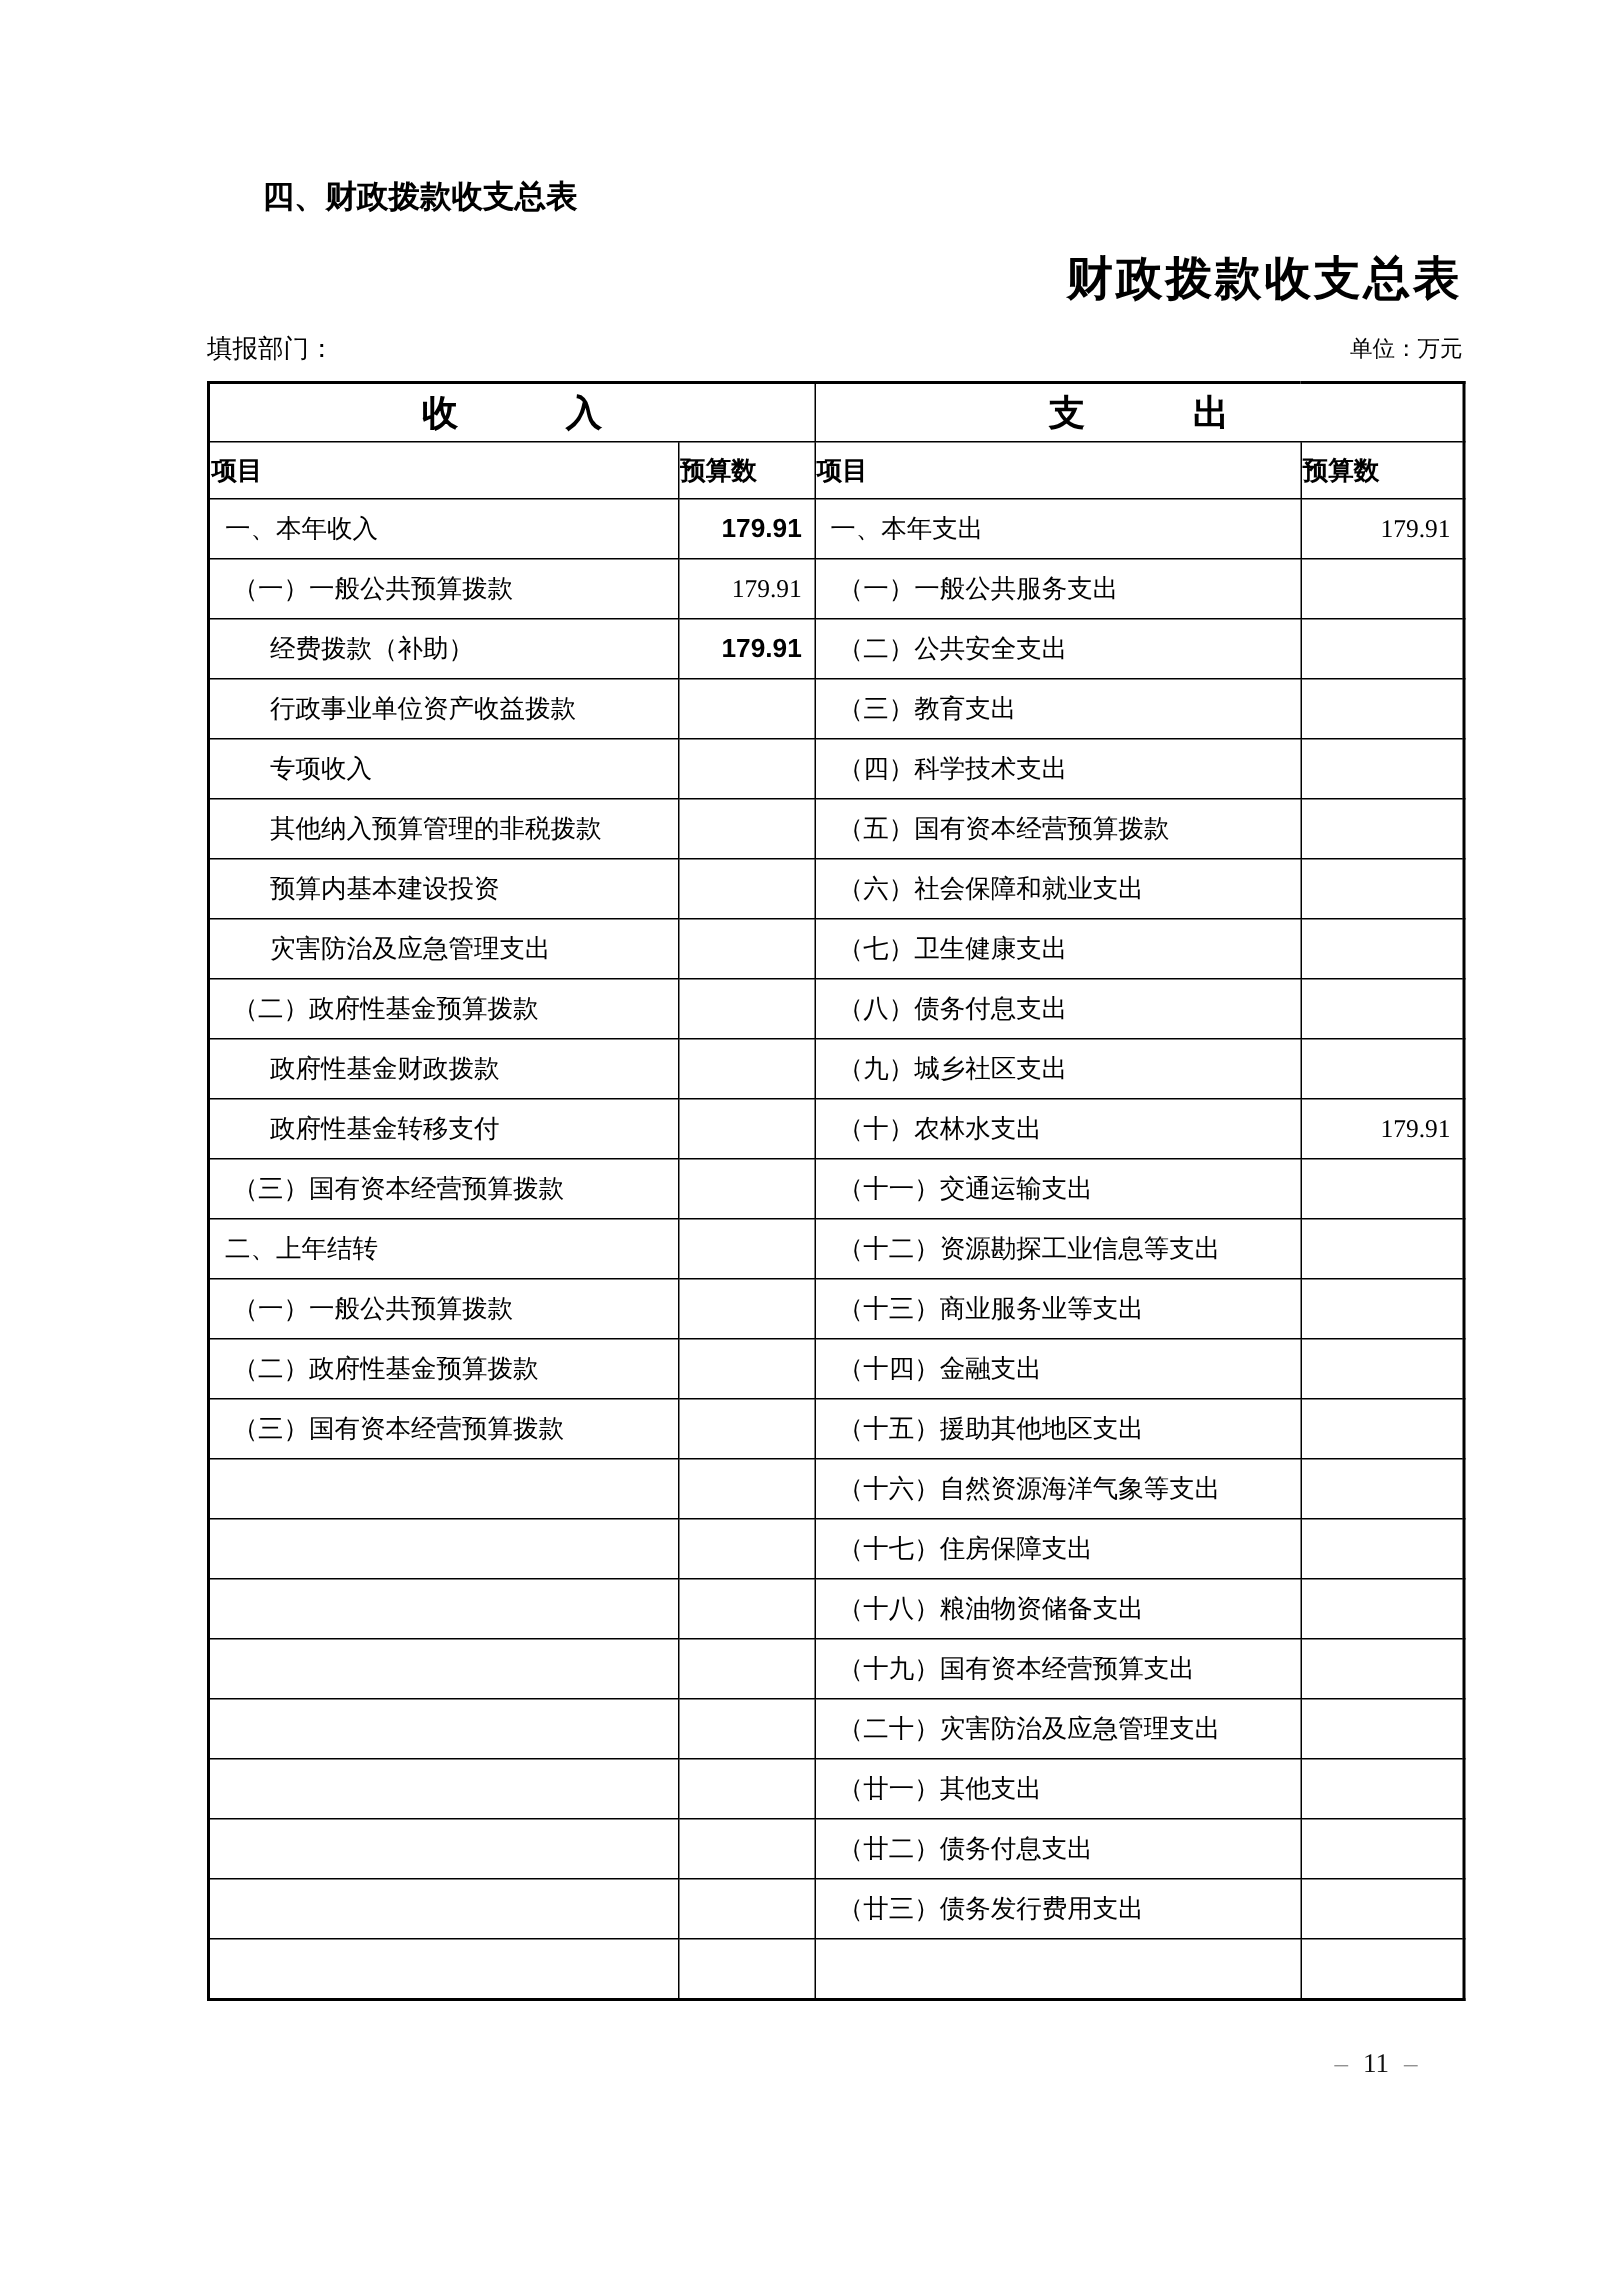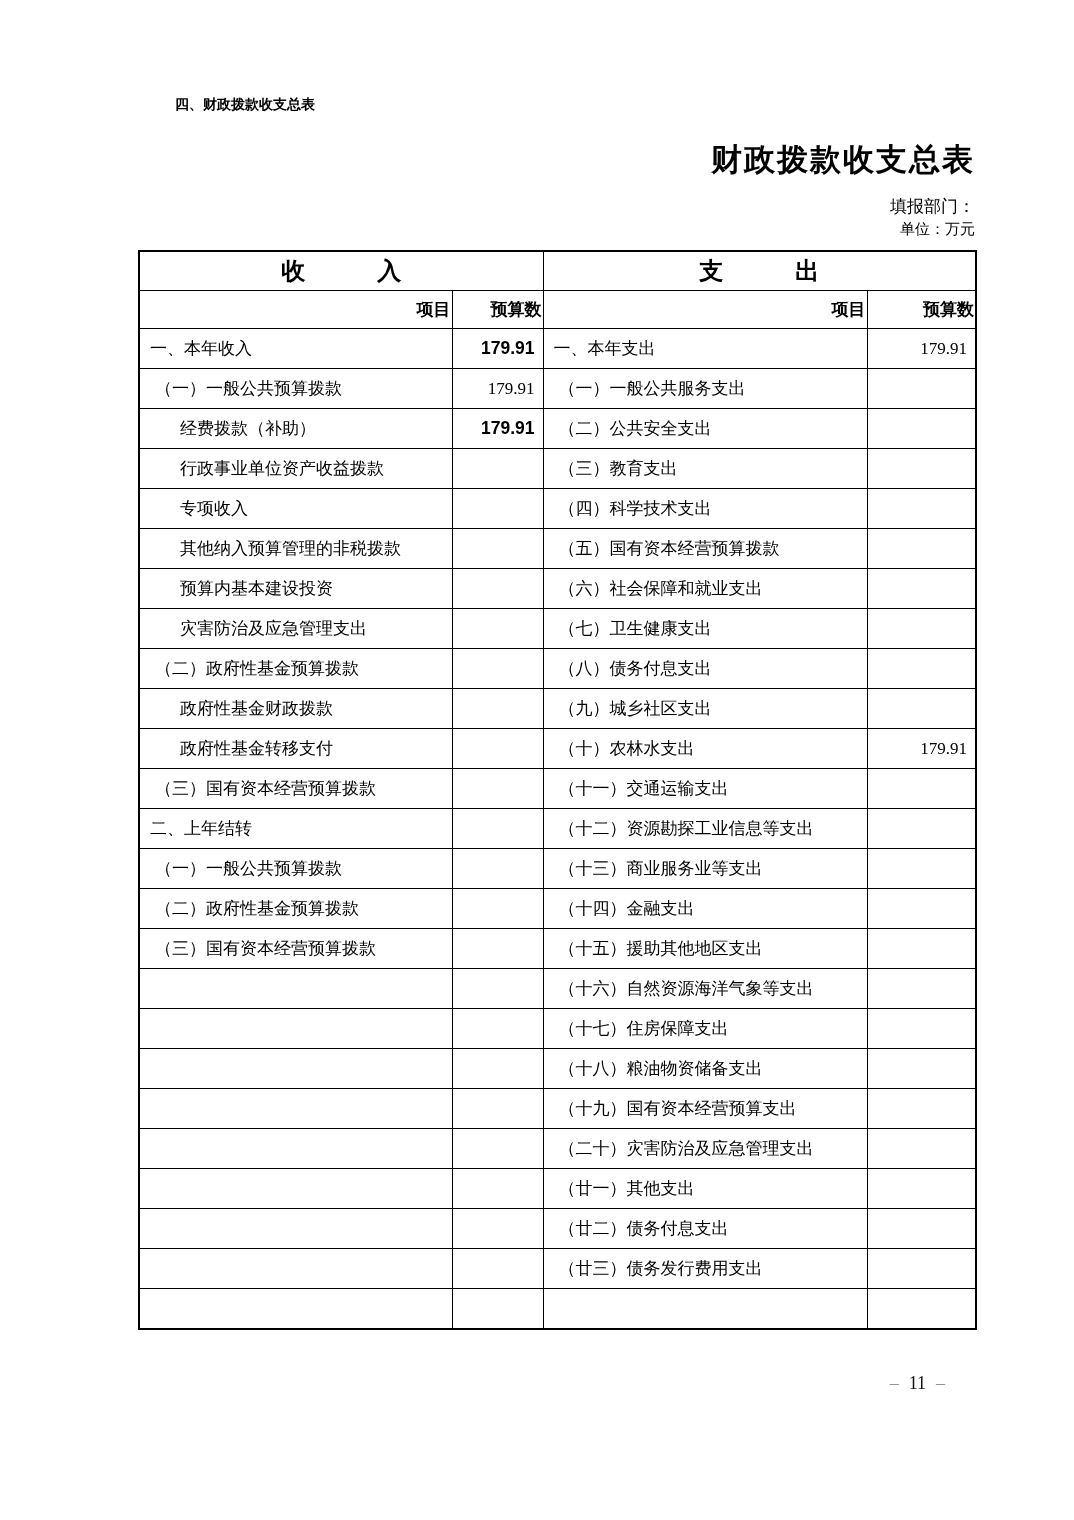--- a/index.html
+++ b/index.html
@@ -5,58 +5,58 @@
   html, body { margin: 0; padding: 0; }
   body {
     width: 1074px; height: 1520px;
     background: #ffffff; color: #000;
     font-family: "Liberation Serif", "DejaVu Serif", serif;
     position: relative; overflow: hidden;
   }
   .content { position: absolute; left: 138px; top: 0; width: 837px; }
 
   .section-heading {
-    padding-top: 92px; padding-left: 37px;
-    font-size: 14px; font-weight: 700; line-height: 26px;
+    padding-top: 118px; padding-left: 37px;
+    font-size: 21px; font-weight: 700; line-height: 26px;
   }
   .doc-title {
     margin-top: 22px; text-align: right;
     font-size: 31px; font-weight: 700; letter-spacing: 2px; line-height: 40px;
   }
   .meta-row {
     display: flex; justify-content: space-between; align-items: flex-end;
-    margin-top: 16px; line-height: 22px; flex-direction: column;
+    margin-top: 16px; line-height: 22px;
   }
   .dept-label { font-size: 17px; }
   .unit-label { font-size: 15px; }
 
   table.budget-table {
     margin-top: 10px; width: 837px;
     border-collapse: collapse; table-layout: fixed;
     border: 2px solid #000;
   }
   .budget-table th, .budget-table td {
     border: 1px solid #000; overflow: hidden; white-space: nowrap;
     vertical-align: middle;
   }
   .group-header-row th { height: 36px; font-size: 24px; font-weight: 700; text-align: center; }
-  .col-header-row th   { height: 35px; font-size: 17px; font-weight: 700; text-align: right; }
+  .col-header-row th   { height: 35px; font-size: 17px; font-weight: 700; text-align: left; }
   tbody td { height: 37px; font-size: 17px; }
   .cell-item { text-align: left; }
   .ind0 { padding-left: 10px; }
   .ind1 { padding-left: 15px; }
   .ind2 { padding-left: 40px; }
   .cell-value { text-align: right; padding-right: 8px; font-size: 17px; }
   .bold-val {
     font-family: "Liberation Sans", "DejaVu Sans", sans-serif;
     font-weight: 700; font-size: 17.5px;
   }
 
   .page-footer {
-    margin-top: 40px; text-align: right; padding-right: 30px;
+    margin-top: 28px; text-align: right; padding-right: 30px;
     font-size: 18px; line-height: 26px;
   }
   .footer-dash { color: #8f8f8f; }
   .footer-num { color: #111; padding: 0 10px; }
 </style>
 </head>
 <body>
 
 <div class="content">
 

